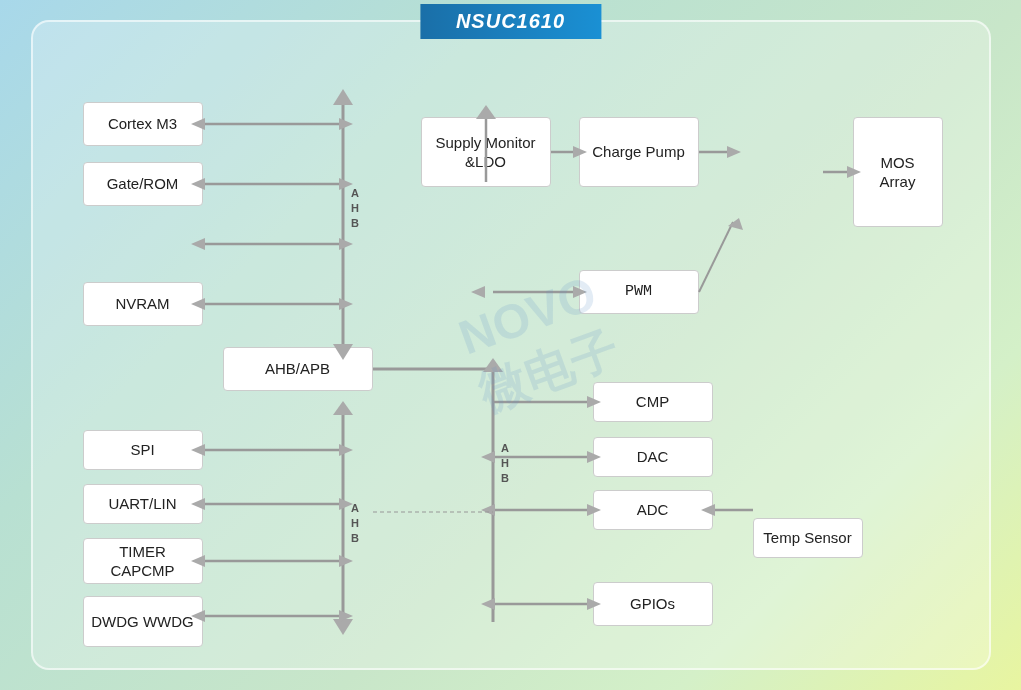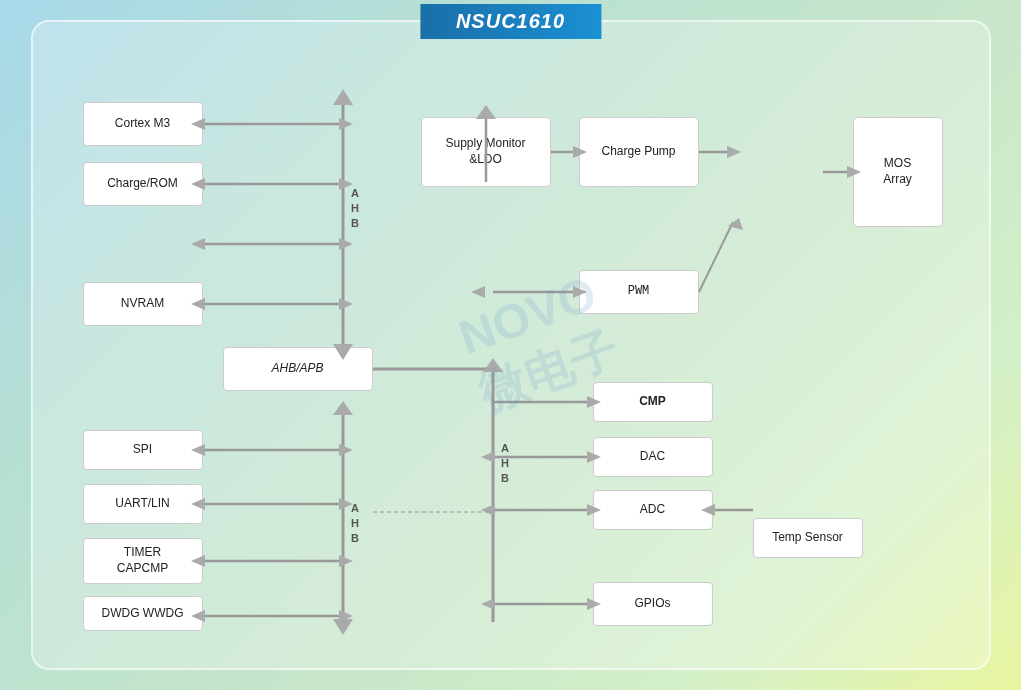--- a/index.html
+++ b/index.html
@@ -41,21 +41,21 @@
     
     .block {
       position: absolute;
       background: white;
       border: 1.5px solid #ccc;
       border-radius: 4px;
       display: flex;
       align-items: center;
       justify-content: center;
       text-align: center;
-      font-size: 12px;
+      font-size: 15px;
       font-weight: 500;
       color: #222;
       line-height: 1.3;
     }
 
     
     .arrows-svg {
       position: absolute;
       top: 0; left: 0;
       width: 100%; height: 100%;
@@ -80,56 +80,56 @@
 </head>
 <body>
 
 <div class="main-container">
   <div class="title-badge">NSUC1610</div>
 
   <div class="watermark">NOVO<br>微电子</div>
 
   <div class="block" style="left:50px; top:80px; width:120px; height:44px;">Cortex M3</div>
 
-  <div class="block" style="left:50px; top:140px; width:120px; height:44px;">Charge/ROM</div>
+  <div class="block" style="left:50px; top:140px; width:120px; height:44px;">Gate/ROM</div>
 
 
   <div class="block" style="left:50px; top:260px; width:120px; height:44px;">NVRAM</div>
 
-  <div class="block" style="left:190px; top:325px; width:150px; height:44px;font-style:italic;">AHB/APB</div>
+  <div class="block" style="left:190px; top:325px; width:150px; height:44px;">AHB/APB</div>
 
   <div class="block" style="left:388px; top:95px; width:130px; height:70px; white-space:pre-line;">Supply Monitor
 &amp;LDO</div>
 
   <div class="block" style="left:546px; top:95px; width:120px; height:70px;text-align:right;">Charge Pump</div>
 
 
   <div class="block" style="left:820px; top:95px; width:90px; height:110px; white-space:pre-line;">MOS
 Array</div>
 
   <div class="block" style="left:546px; top:248px; width:120px; height:44px;font-family:Liberation Mono, monospace;">PWM</div>
 
-  <div class="block" style="left:560px; top:360px; width:120px; height:40px;font-weight:bold;">CMP</div>
+  <div class="block" style="left:560px; top:360px; width:120px; height:40px;">CMP</div>
 
   <div class="block" style="left:560px; top:415px; width:120px; height:40px;text-align:right;">DAC</div>
 
   <div class="block" style="left:560px; top:468px; width:120px; height:40px;">ADC</div>
 
   <div class="block" style="left:720px; top:468px; width:110px; height:40px;margin-top:28px;">Temp Sensor</div>
 
   <div class="block" style="left:50px; top:408px; width:120px; height:40px;">SPI</div>
 
   <div class="block" style="left:560px; top:560px; width:120px; height:44px;">GPIOs</div>
 
   <div class="block" style="left:50px; top:462px; width:120px; height:40px;">UART/LIN</div>
 
   <div class="block" style="left:50px; top:516px; width:120px; height:46px; white-space:pre-line;">TIMER
 CAPCMP</div>
 
-  <div class="block" style="left:50px; top:574px; width:120px; height:35px;">DWDG WWDG</div>
+  <div class="block" style="left:50px; top:574px; width:120px; height:51px;">DWDG WWDG</div>
 
   <svg class="arrows-svg" xmlns="http://www.w3.org/2000/svg">
     <defs>
       <marker id="arrowhead-r" markerWidth="8" markerHeight="8" refX="7" refY="4" orient="auto">
         <polygon points="0 0, 8 4, 0 8" fill="#888"></polygon>
       </marker>
       <marker id="arrowhead-l" markerWidth="8" markerHeight="8" refX="1" refY="4" orient="auto">
         <polygon points="8 0, 0 4, 8 8" fill="#888"></polygon>
       </marker>
       <marker id="arrowhead-u" markerWidth="8" markerHeight="8" refX="4" refY="1" orient="auto">

